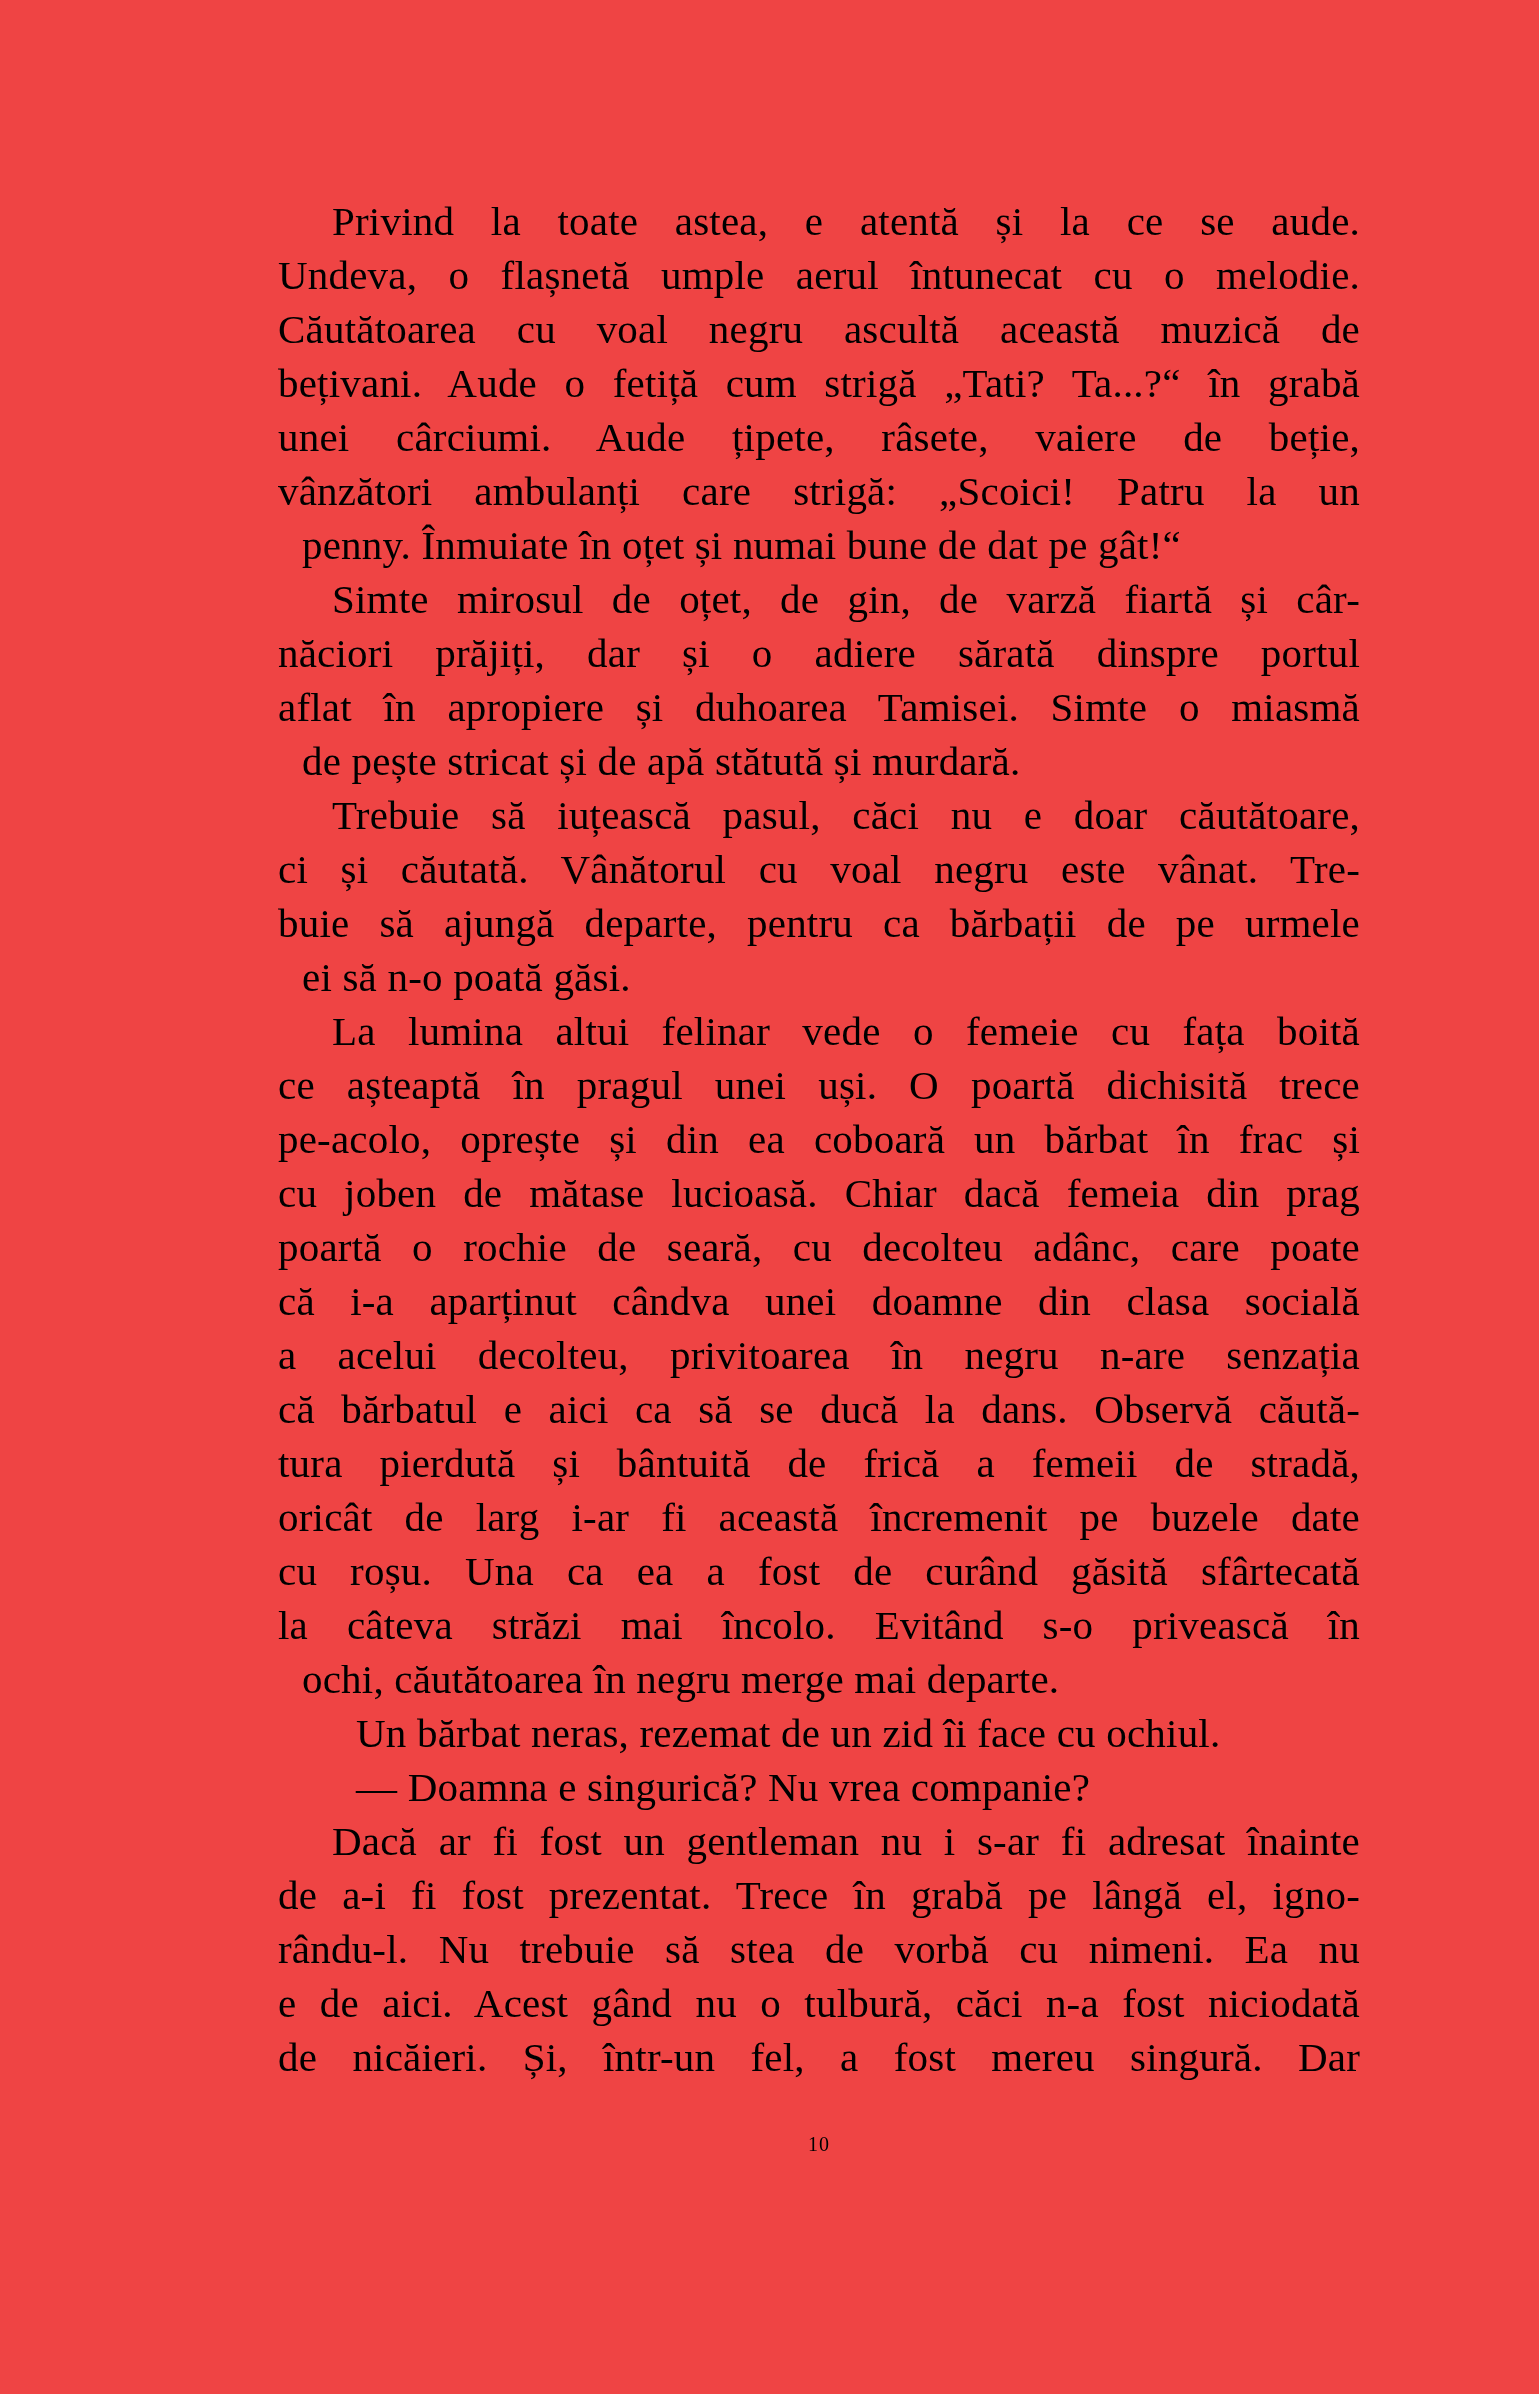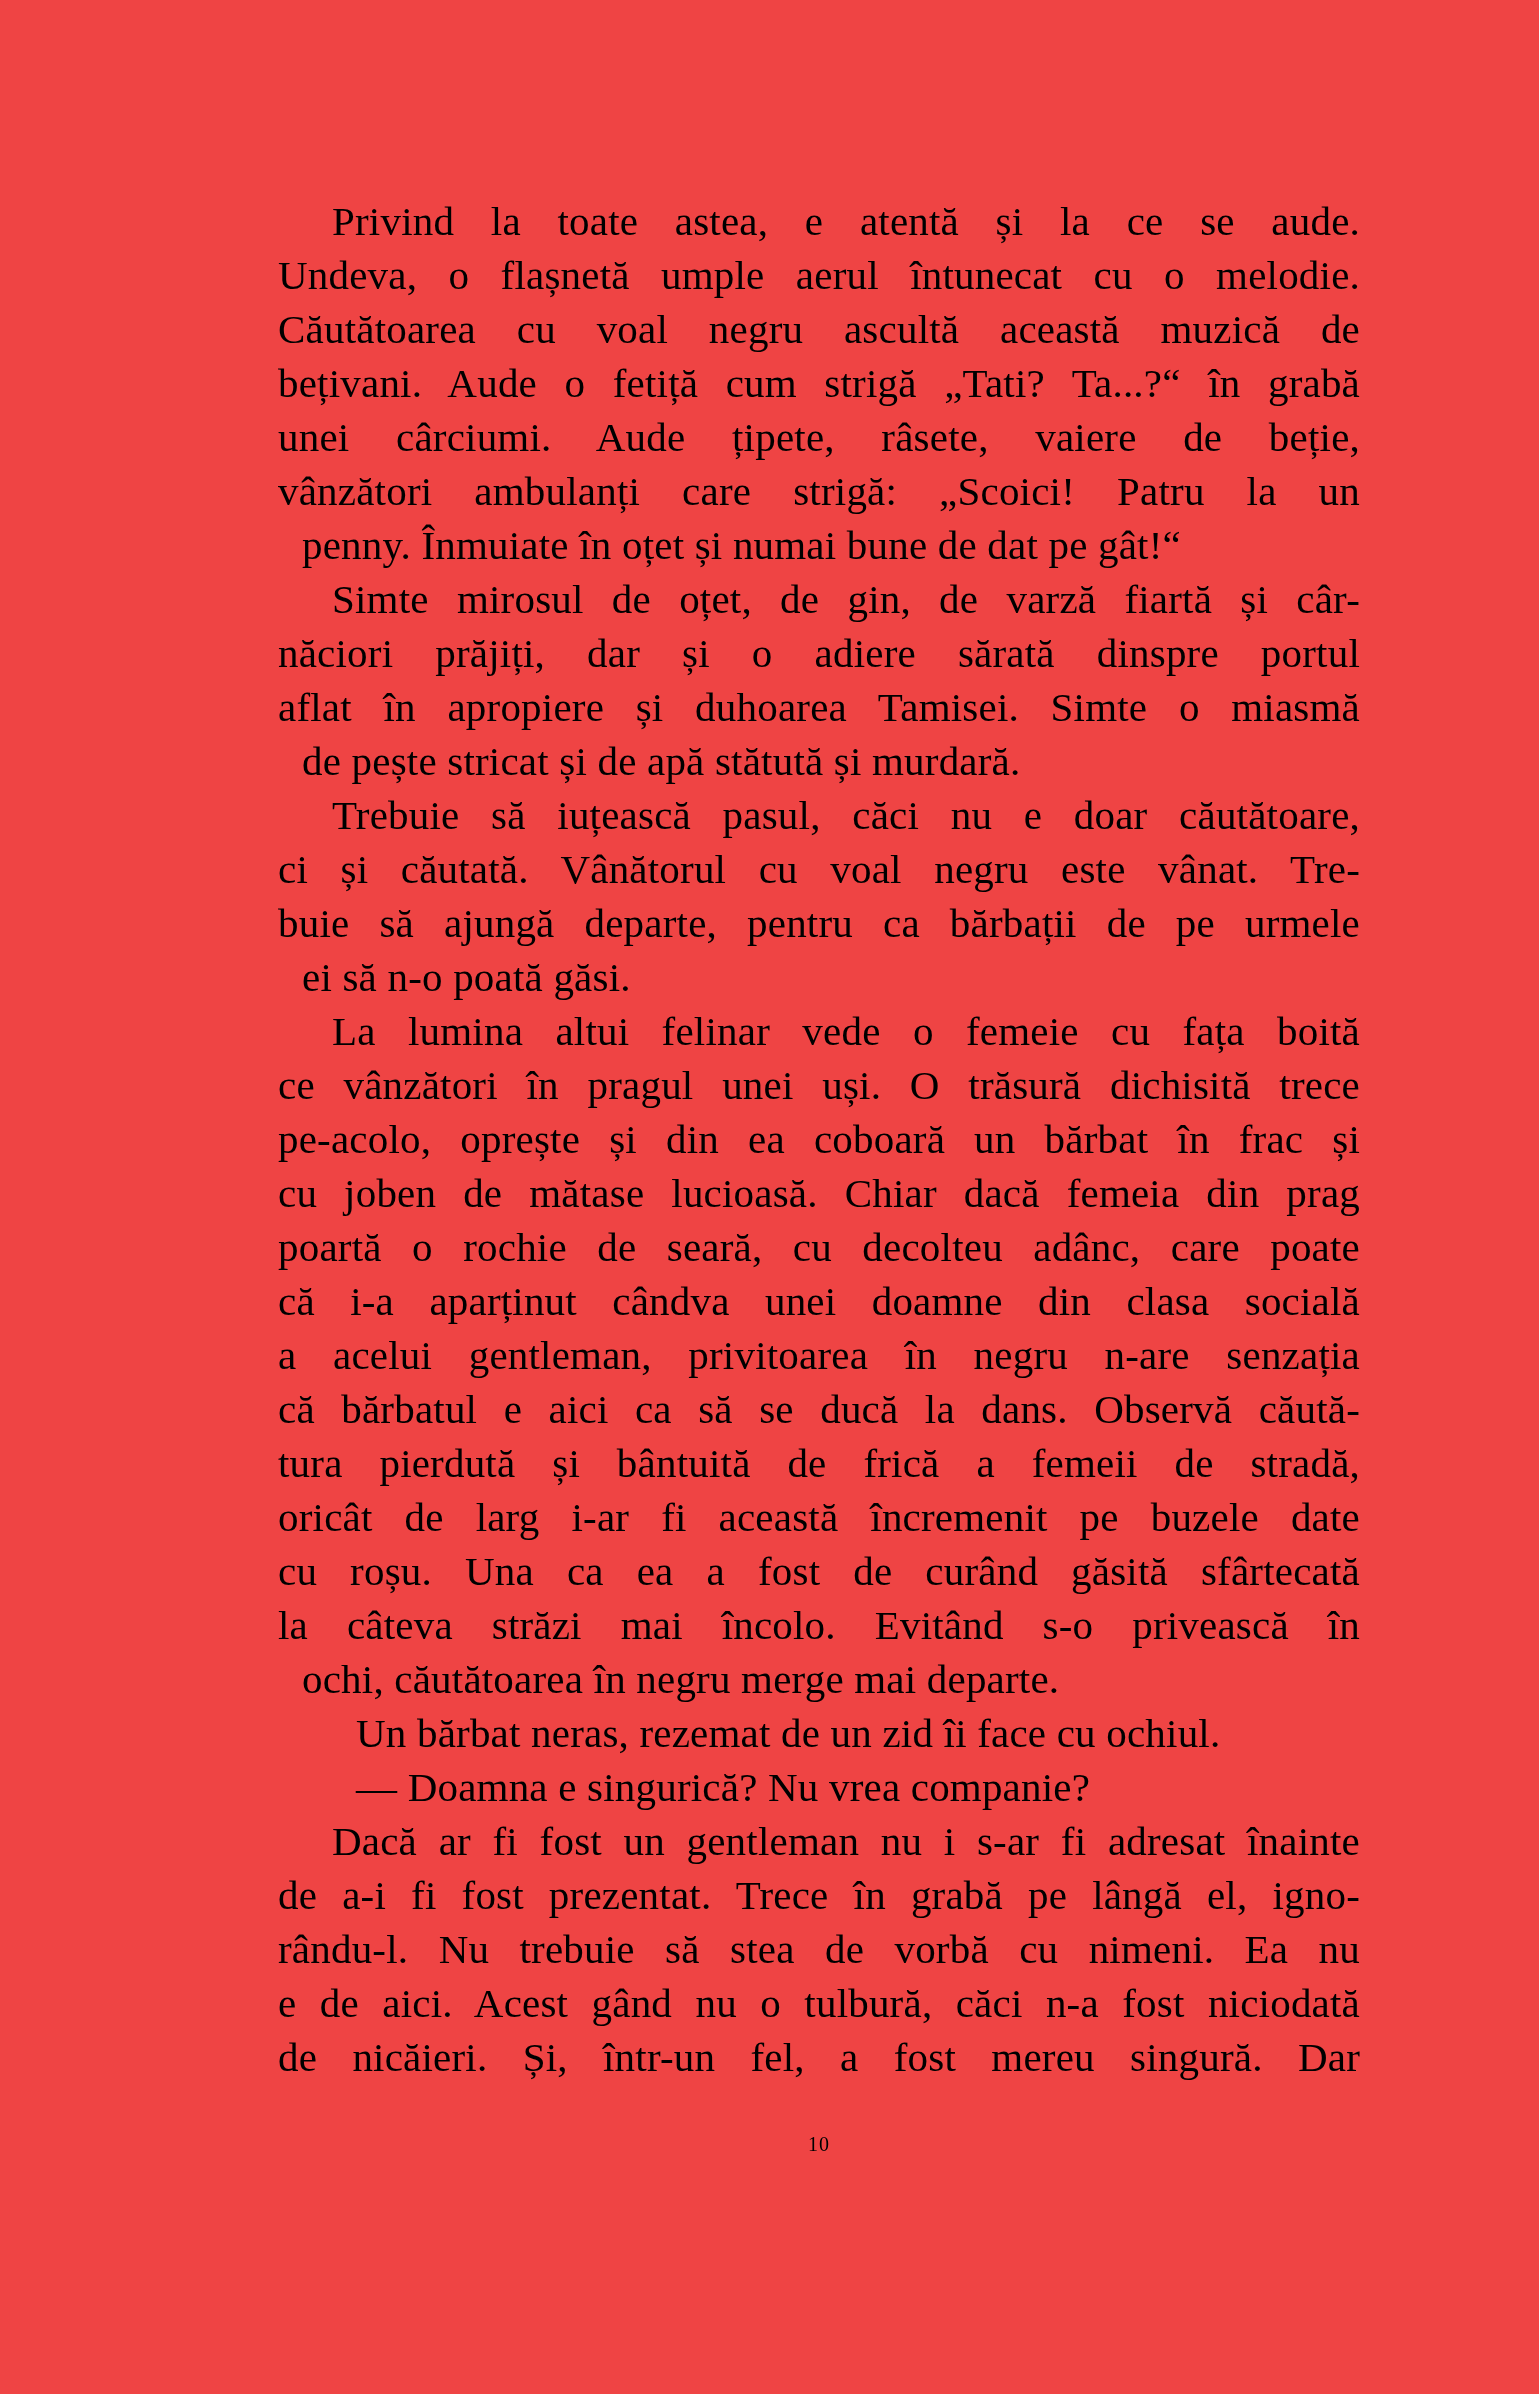--- a/index.html
+++ b/index.html
@@ -77,26 +77,26 @@
 
     <div class="para">
       <div class="line first">Trebuie să iuțească pasul, căci nu e doar căutătoare,</div>
       <div class="line">ci și căutată. Vânătorul cu voal negru este vânat. Tre-</div>
       <div class="line">buie să ajungă departe, pentru ca bărbații de pe urmele</div>
       <div class="line last">ei să n-o poată găsi.</div>
     </div>
 
     <div class="para">
       <div class="line first">La lumina altui felinar vede o femeie cu fața boită</div>
-      <div class="line">ce vânzători în pragul unei uși. O trăsură dichisită trece</div>
+      <div class="line">ce așteaptă în pragul unei uși. O poartă dichisită trece</div>
       <div class="line">pe-acolo, oprește și din ea coboară un bărbat în frac și</div>
       <div class="line">cu joben de mătase lucioasă. Chiar dacă femeia din prag</div>
       <div class="line">poartă o rochie de seară, cu decolteu adânc, care poate</div>
       <div class="line">că i-a aparținut cândva unei doamne din clasa socială</div>
-      <div class="line">a acelui gentleman, privitoarea în negru n-are senzația</div>
+      <div class="line">a acelui decolteu, privitoarea în negru n-are senzația</div>
       <div class="line">că bărbatul e aici ca să se ducă la dans. Observă căută-</div>
       <div class="line">tura pierdută și bântuită de frică a femeii de stradă,</div>
       <div class="line">oricât de larg i-ar fi această încremenit pe buzele date</div>
       <div class="line">cu roșu. Una ca ea a fost de curând găsită sfârtecată</div>
       <div class="line">la câteva străzi mai încolo. Evitând s-o privească în</div>
       <div class="line last">ochi, căutătoarea în negru merge mai departe.</div>
     </div>
 
     <div class="para">
       <div class="line first last">Un bărbat neras, rezemat de un zid îi face cu ochiul.</div>

